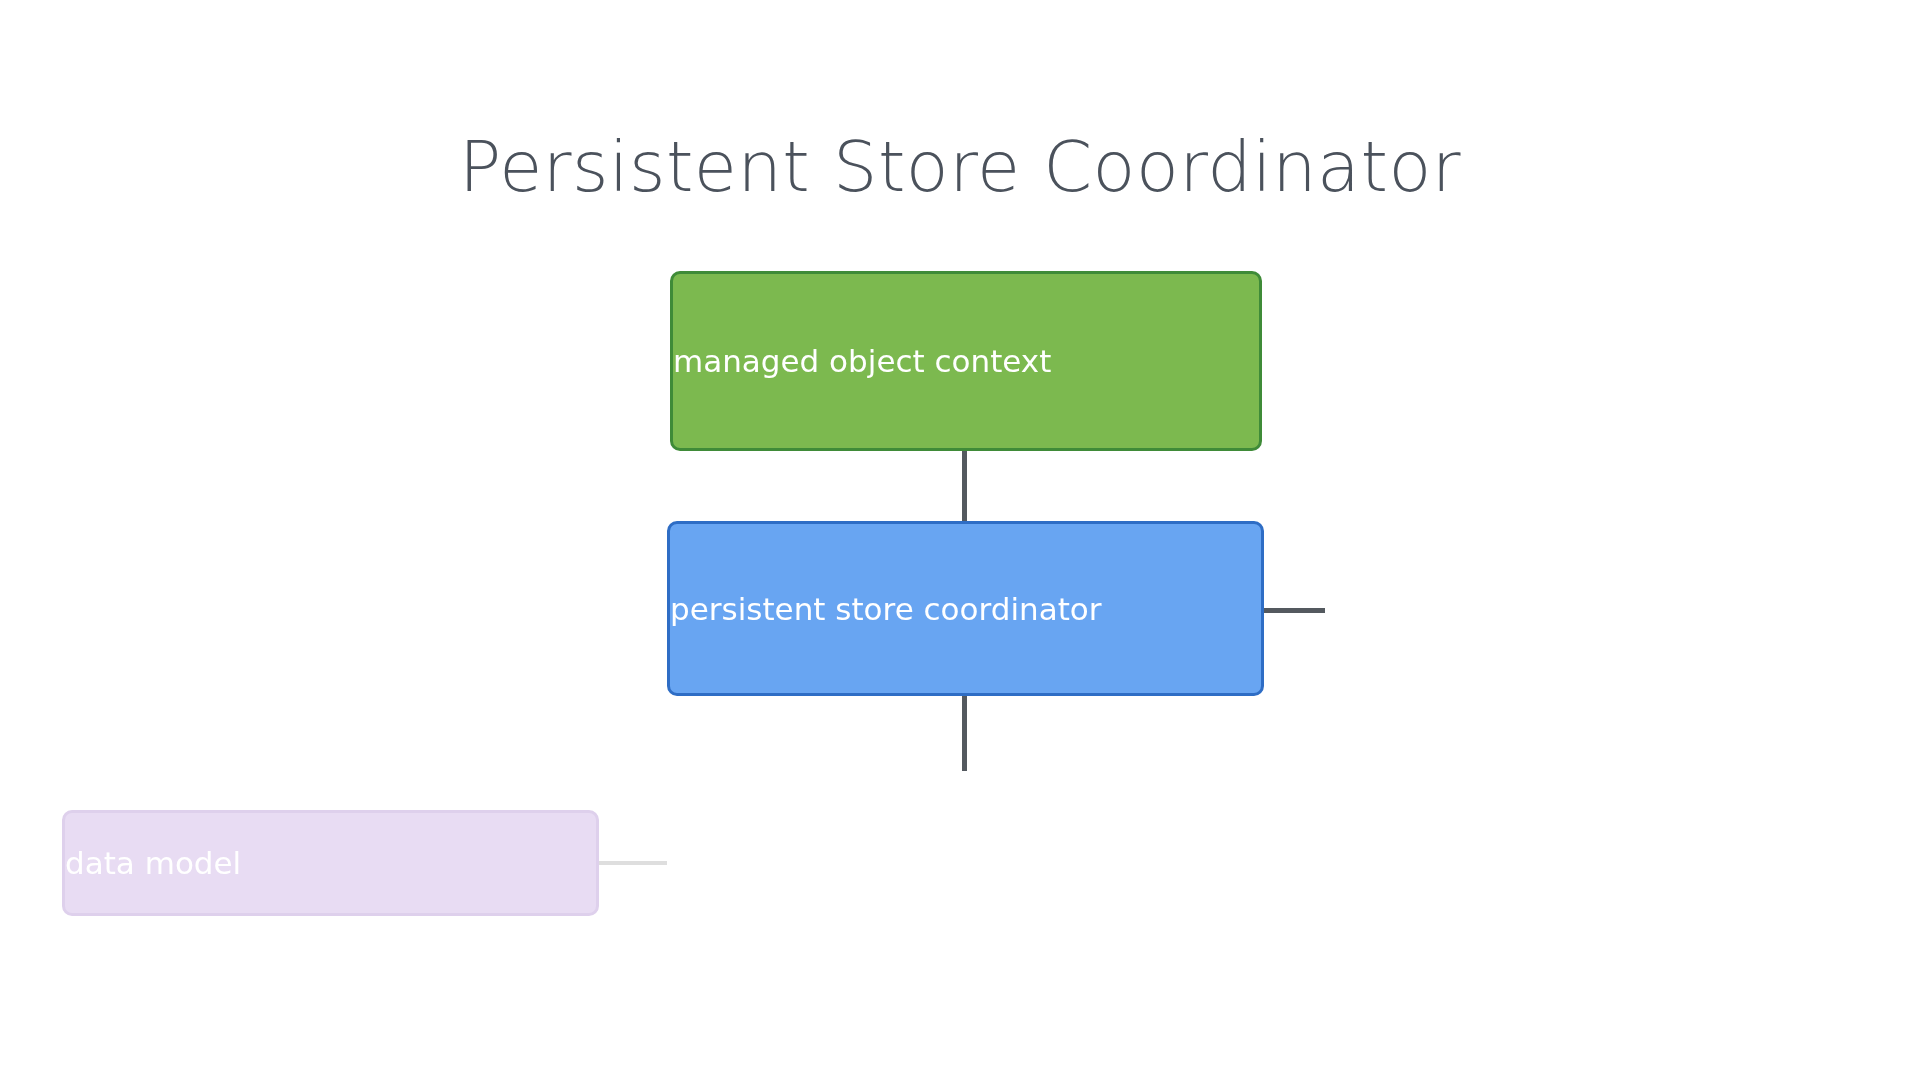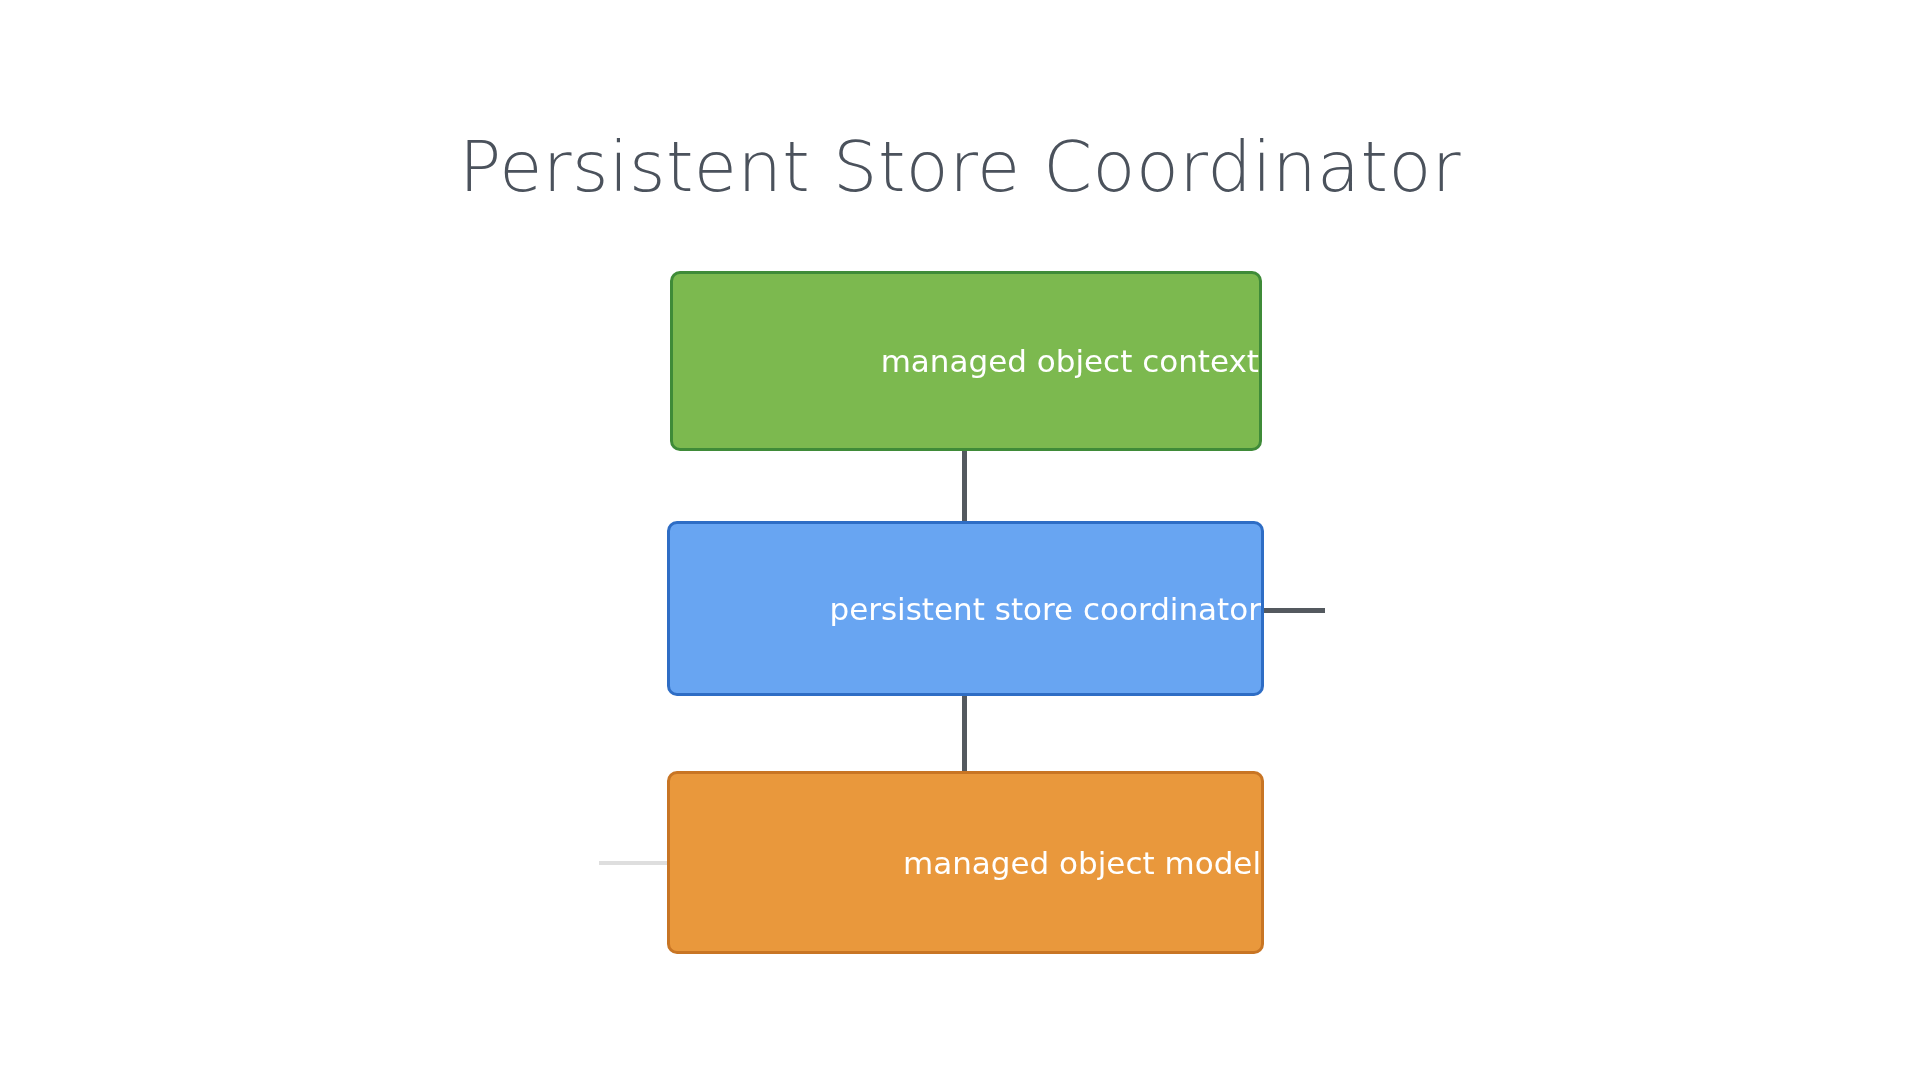--- a/index.html
+++ b/index.html
@@ -48,21 +48,21 @@
 
   
   .node {
     position: absolute;
     box-sizing: border-box;
     border-radius: 10px;
     border-style: solid;
     border-width: 3px;
     display: flex;
     align-items: center;
-    justify-content: flex-end;
+    justify-content: flex-start;
   }
   .node-label {
     font-family: "DejaVu Sans", sans-serif;
     font-weight: 400;
     font-size: 31px;
     line-height: 36px;
     color: #ffffff;
     white-space: nowrap;
     text-align: center;
   }
@@ -102,18 +102,18 @@
 
   <div class="node green" id="node-managed-object-context">
     <span class="node-label">managed object context</span>
   </div>
 
   <div class="node blue" id="node-persistent-store-coordinator">
     <span class="node-label">persistent store coordinator</span>
   </div>
 
 
-  <div class="node orange" id="node-managed-object-model">
-    <span class="node-label">managed object model</span>
+
+  <div class="node lilac" id="node-data-model">
+    <span class="node-label">data model</span>
   </div>
-
 
 </div>
 
 </body></html>

